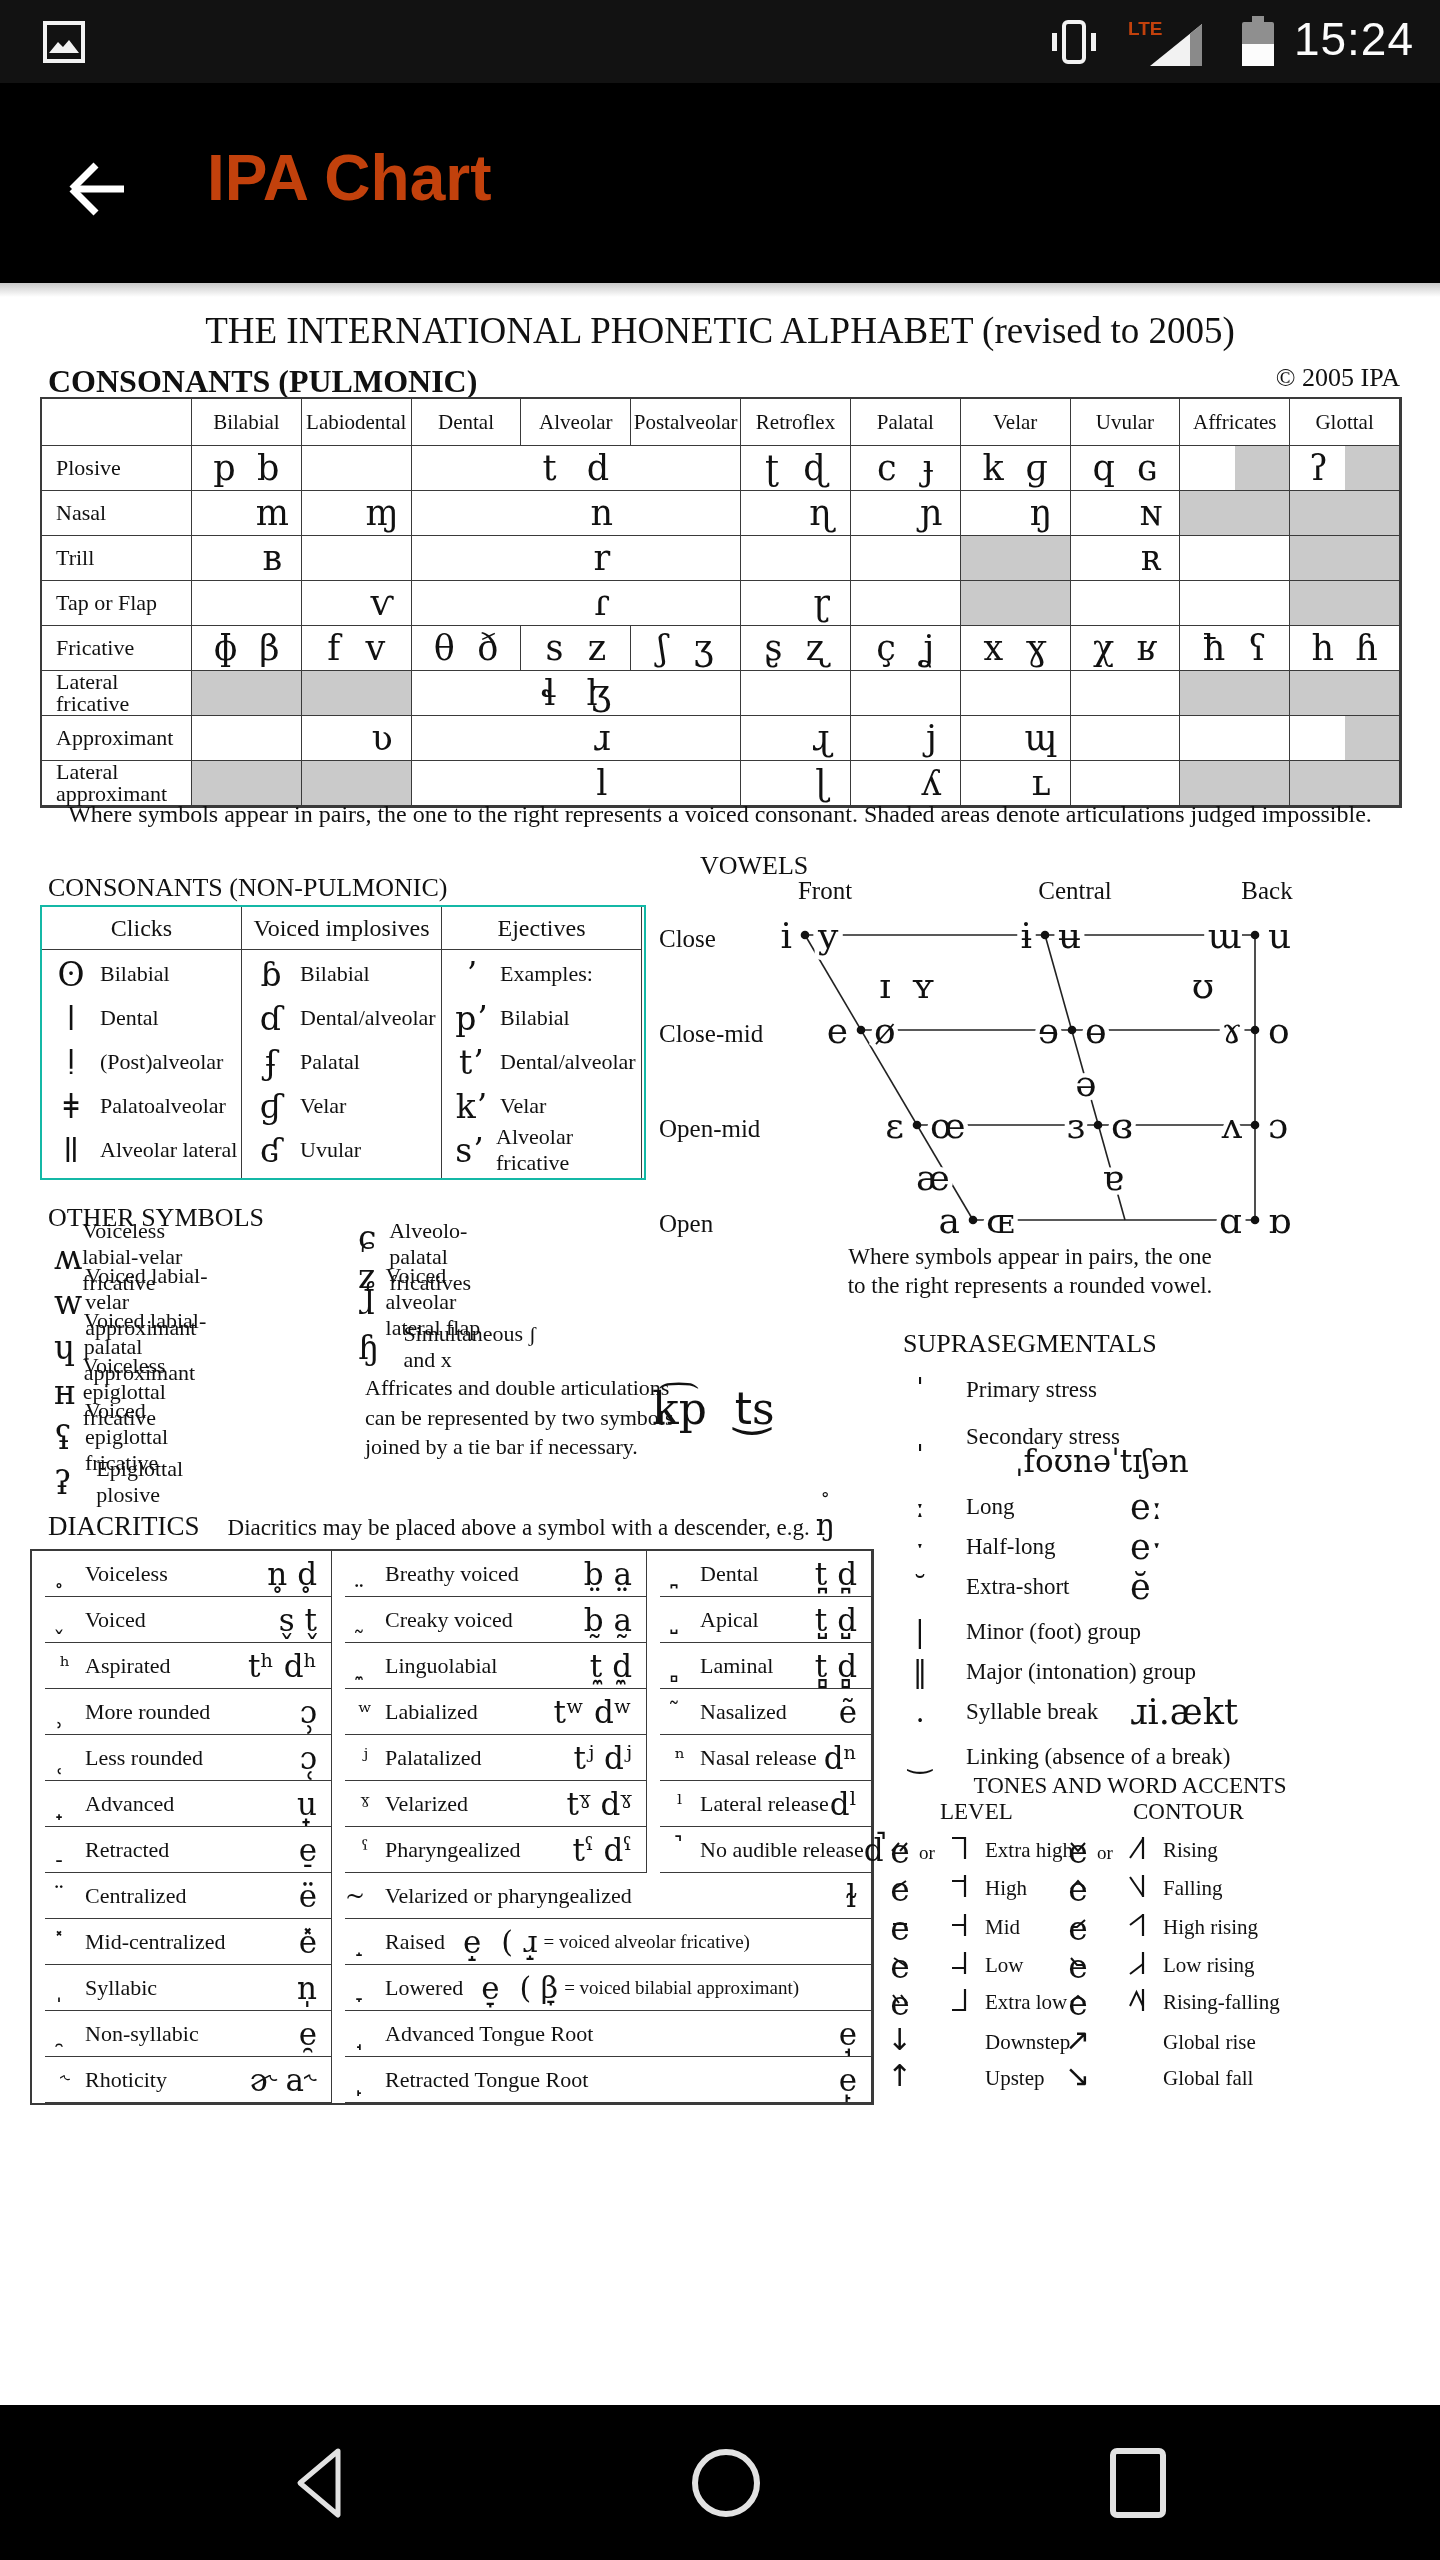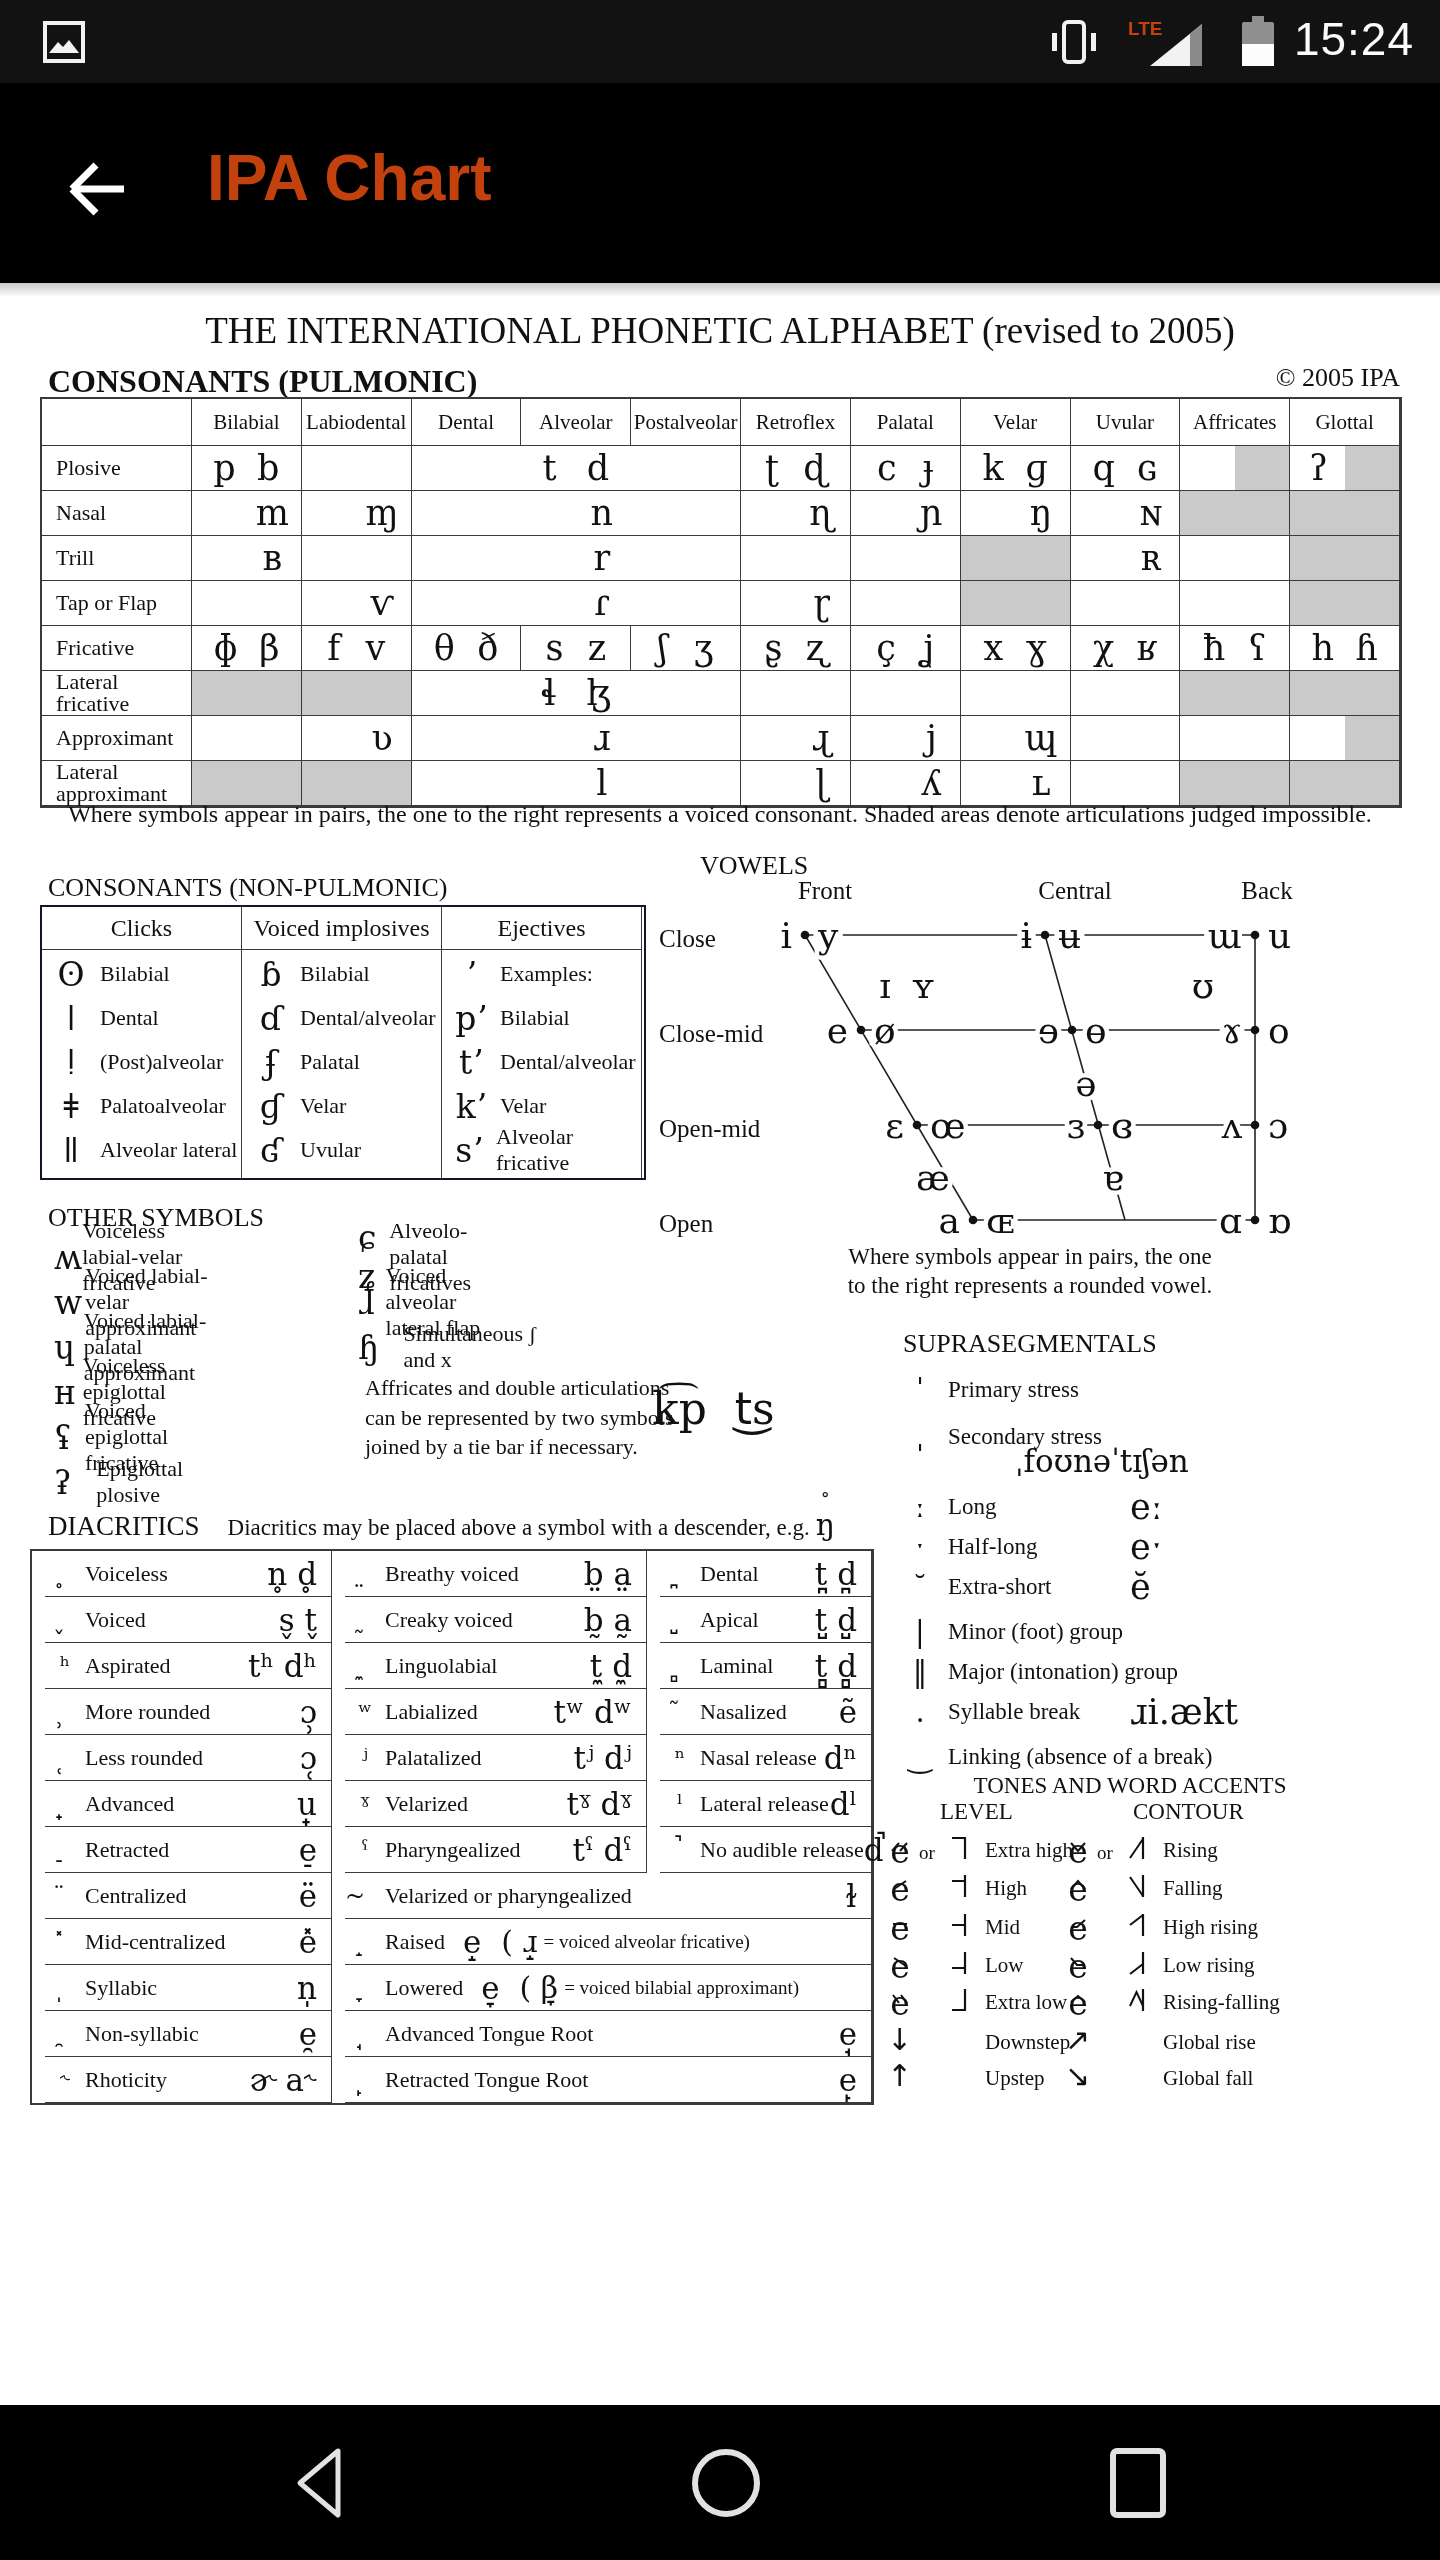--- a/index.html
+++ b/index.html
@@ -37,21 +37,21 @@
   .psym{font-family:"DejaVu Serif","DejaVu Sans",serif;font-size:35px;line-height:1;}
   .pcell.solo-r{justify-content:center;}
   .pcell.solo-r .psym{transform:translateX(26px);}
   .pcell.solo-l{justify-content:center;}
   .pcell.solo-l .psym{transform:translateX(-26px);}
   .pcell.spanpair{justify-content:center;gap:30px;}
   .pulm-note{top:518px;left:0;width:1440px;text-align:center;font-size:24px;}
   
   .np-head{top:590px;left:48px;font-size:26px;}
   #np-table{top:622px;left:40px;width:602px;display:grid;grid-template-columns:200px 200px 200px;
-            border:2px solid #0f172a;}
+            border:2px solid #14b8a6;}
   .np-hdr{border-right:1px solid #3a3a3a;border-bottom:1px solid #3a3a3a;height:42px;
           display:flex;align-items:center;justify-content:center;font-size:24px;}
   .np-col{border-right:1px solid #3a3a3a;padding:2px 0 6px 0;}
   .np-item{height:44px;display:flex;align-items:center;}
   .np-sym{width:58px;text-align:center;font-family:"DejaVu Serif","DejaVu Sans",serif;font-size:33px;}
   .np-lab{font-size:22px;}
   
   .vow-head{top:568px;left:700px;font-size:26px;}
   #vowel-svg{position:absolute;top:592px;left:655px;}
   .vow-note{top:960px;left:840px;width:380px;text-align:center;font-size:23px;line-height:1.25;}
@@ -61,21 +61,21 @@
   .os-item{position:absolute;display:flex;align-items:center;height:44px;}
   .os-sym{width:62px;text-align:left;padding-left:6px;font-family:"DejaVu Serif","DejaVu Sans",serif;font-size:33px;}
   .os-lab{font-size:22px;}
   .os-note{top:1090px;left:365px;width:320px;font-size:22px;line-height:1.35;}
   .tie{top:1100px;left:652px;font-family:"DejaVu Serif","DejaVu Sans",serif;font-size:44px;white-space:pre;}
   
   .ss-head{top:1046px;left:903px;font-size:26px;}
   #ss-list{top:1078px;left:900px;width:520px;height:430px;}
   .ss-item{position:absolute;display:flex;align-items:center;}
   .ss-sym{width:40px;text-align:center;font-family:"DejaVu Serif","DejaVu Sans",serif;font-size:29px;}
-  .ss-lab{font-size:23px;margin-left:8px;}
+  .ss-lab{font-size:23px;margin-left:26px;}
   .ss-ex{position:absolute;left:230px;font-family:"DejaVu Serif","DejaVu Sans",serif;font-size:35px;}
   .ss-example{position:absolute;left:115px;font-family:"DejaVu Serif","DejaVu Sans",serif;font-size:31px;}
   
   .dia-head{top:1224px;left:48px;font-size:27px;}
   .dia-note{font-size:23px;margin-left:28px;}
   .stack{position:relative;display:inline-block;font-family:"DejaVu Serif","DejaVu Sans",serif;font-size:30px;margin-left:6px;}
   .stack .ring{position:absolute;left:50%;top:-16px;transform:translateX(-50%);font-size:20px;}
   #dia-table{top:1266px;left:30px;display:grid;grid-template-columns:300px 315px 225px;
              border:2px solid #3a3a3a;}
   .dcell{border-right:1px solid #3a3a3a;border-bottom:1px solid #3a3a3a;height:45px;

